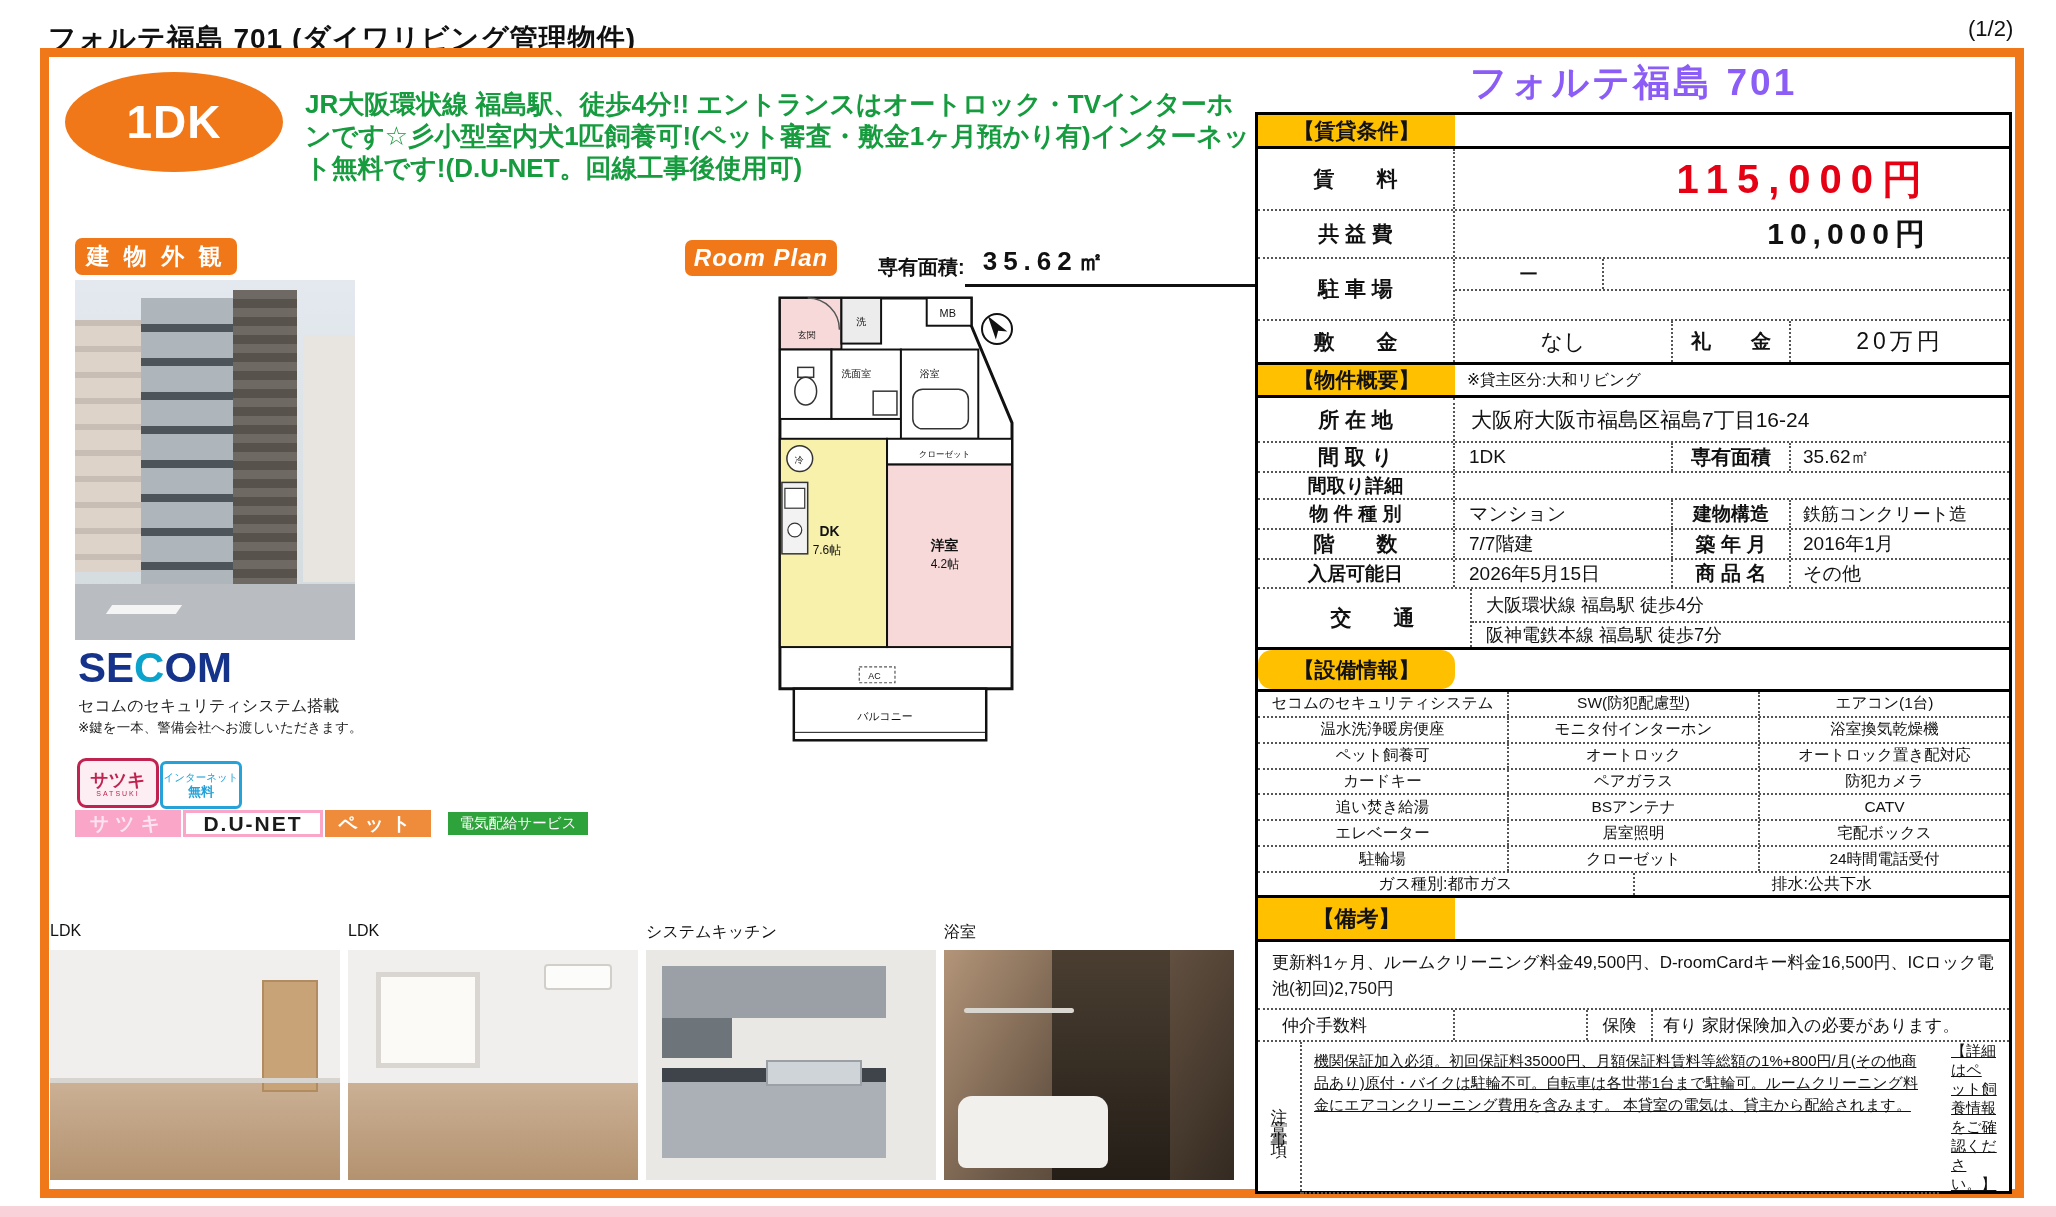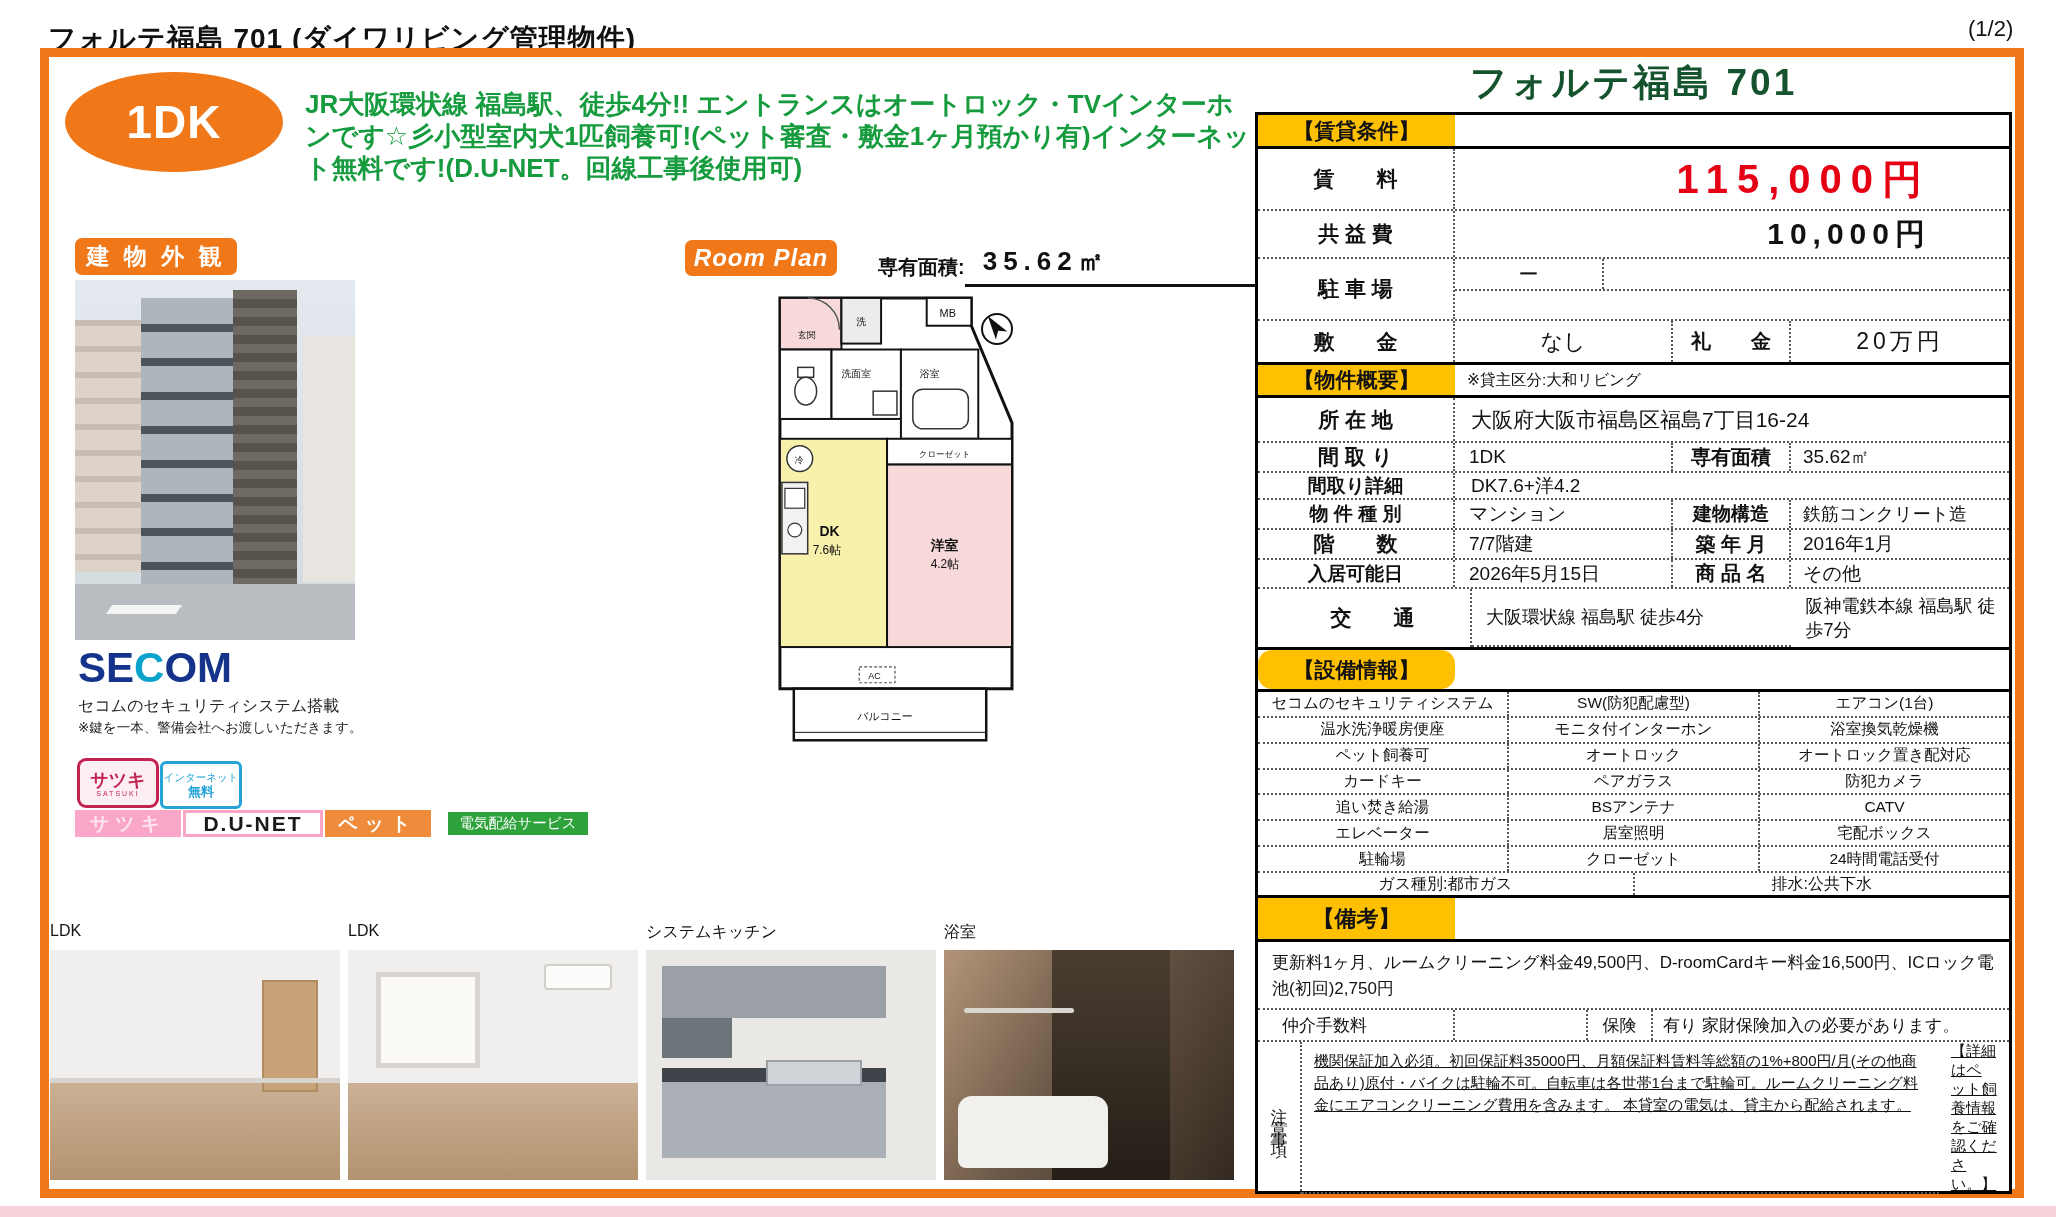--- a/index.html
+++ b/index.html
@@ -78,21 +78,21 @@
   .ph3-hood{position:absolute;left:16px;top:68px;width:70px;height:40px;background:#6d747a;}
   .ph3-counter{position:absolute;left:16px;top:118px;width:224px;height:14px;background:#3f444a;}
   .ph3-lower{position:absolute;left:16px;top:132px;width:224px;height:76px;background:#aab0b6;}
   .ph3-sink{position:absolute;left:120px;top:110px;width:92px;height:22px;background:#cfd4d8;border:2px solid #9aa0a5;}
   .ph-base4{position:absolute;inset:0;background:linear-gradient(120deg,#b39579 0%,#6a5746 45%,#342a21 100%);}
   .ph4-panel{position:absolute;left:108px;top:0;width:118px;height:230px;background:linear-gradient(#4a3e31,#241e17);}
   .ph4-bar{position:absolute;left:20px;top:58px;width:110px;height:5px;background:#d9d5cf;border-radius:3px;}
   .ph4-tub{position:absolute;left:14px;bottom:12px;width:150px;height:72px;background:#f2f0ec;border-radius:14px 14px 8px 8px;}
 
   
-  .ptitle{left:1255px;top:58px;width:757px;text-align:center;font-size:37px;font-weight:bold;color:#14532d;letter-spacing:3px;}
+  .ptitle{left:1255px;top:58px;width:757px;text-align:center;font-size:37px;font-weight:bold;color:#8b5cf6;letter-spacing:3px;}
   .ptable{left:1255px;top:112px;width:757px;height:1082px;border:3px solid #000;box-sizing:border-box;background:#fff;
           display:flex;flex-direction:column;}
   .row{display:flex;box-sizing:border-box;border-bottom:2px dotted #555;flex:0 0 auto;}
   .row.solid{border-bottom:3px solid #000;}
   .row.last{border-bottom:none;flex:1 1 auto;}
   .cell{display:flex;align-items:center;box-sizing:border-box;}
   .lab{width:197px;justify-content:center;font-weight:bold;font-size:21px;border-right:2px dotted #555;text-align:center;}
   .lab.sm{font-size:19px;}
   .val{flex:1;padding-left:16px;font-size:19px;}
   .v1{width:216px;padding-left:14px;font-size:19px;}
@@ -100,21 +100,21 @@
   .v2{flex:1;padding-left:12px;font-size:19px;}
   .yellow{background:#ffc000;justify-content:center;font-weight:bold;font-size:21px;border-right:none;}
   .money-red{justify-content:flex-end;padding-right:78px;font-size:40px;font-weight:bold;color:#e60013;letter-spacing:9px;}
   .money-blk{justify-content:flex-end;padding-right:78px;font-size:30px;font-weight:bold;letter-spacing:6px;}
   .center{justify-content:center;padding-left:0;}
   .parking-val{flex:1;position:relative;}
   .pv-dash-h{position:absolute;left:0;top:50%;width:100%;border-top:2px dotted #555;}
   .pv-dash-v{position:absolute;left:147px;top:0;height:50%;border-left:2px dotted #555;}
   .pv-text{position:absolute;left:0;top:0;width:147px;height:50%;display:flex;align-items:center;justify-content:center;font-size:20px;}
   .note{flex:1;display:flex;align-items:center;padding-left:12px;font-size:15.5px;}
-  .access-col{flex:1;display:flex;flex-direction:row;}
+  .access-col{flex:1;display:flex;flex-direction:column;}
   .access-col .a1{flex:3;display:flex;align-items:center;padding-left:14px;font-size:18px;border-bottom:2px dotted #555;}
   .access-col .a2{flex:2;display:flex;align-items:center;padding-left:14px;font-size:18px;}
   .eqrow{display:flex;flex:1 1 auto;border-bottom:2px dotted #555;box-sizing:border-box;}
   .eq{flex:1;display:flex;align-items:center;justify-content:center;font-size:15.5px;border-right:2px dotted #555;box-sizing:border-box;}
   .eq:last-child{border-right:none;}
   .gas-cell{flex:1;display:flex;align-items:center;justify-content:center;font-size:16px;border-right:2px dotted #555;box-sizing:border-box;}
   .gas-cell:last-child{border-right:none;}
   .remarks{padding:8px 14px;font-size:17px;line-height:1.5;align-items:flex-start;display:flex;}
   .bk1{width:197px;padding-left:24px;font-size:17px;border-right:2px dotted #555;}
   .bk2{width:133px;border-right:2px dotted #555;}
@@ -304,21 +304,20 @@
 
   <div class="row" style="height:30px;">
     <div class="cell lab">間 取 り</div>
     <div class="cell v1">1DK</div>
     <div class="cell lab2">専有面積</div>
     <div class="cell v2">35.62㎡</div>
   </div>
 
   <div class="row" style="height:27px;">
     <div class="cell lab sm">間取り詳細</div>
-    <div class="cell val">DK7.6+洋4.2</div>
   </div>
 
   <div class="row" style="height:30px;">
     <div class="cell lab sm">物 件 種 別</div>
     <div class="cell v1">マンション</div>
     <div class="cell lab2" style="font-size:19px;">建物構造</div>
     <div class="cell v2" style="font-size:18px;">鉄筋コンクリート造</div>
   </div>
 
   <div class="row" style="height:30px;">

